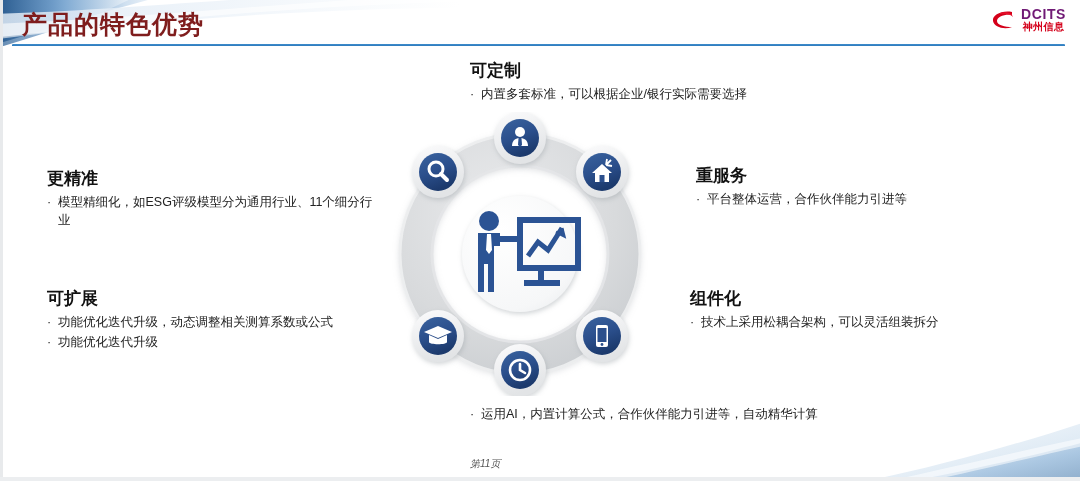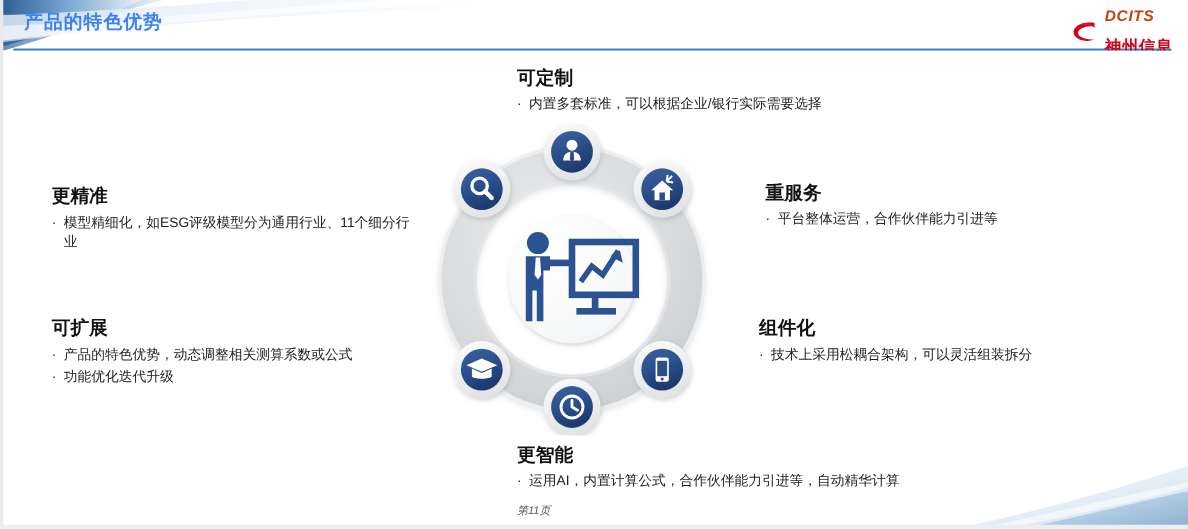--- a/index.html
+++ b/index.html
@@ -31,44 +31,44 @@
   
   .header {
     position: absolute; left: 0; top: 0; width: 1080px; height: 46px;
     overflow: hidden;
   }
   .header-swoosh {
     position: absolute; left: -10px; top: -6px; width: 470px; height: 56px;
   }
   .header-title {
     position: absolute; left: 22px; top: 8px;
-    font-size: 17px; font-weight: bold; letter-spacing: 1px;
-    color: #3b82f6; white-space: nowrap;
+    font-size: 25px; font-weight: bold; letter-spacing: 1px;
+    color: #7f1d1d; white-space: nowrap;
     z-index: 4;
   }
   .header-rule {
     position: absolute; left: 12px; top: 44px; width: 1053px; height: 3px;
     background: linear-gradient(to bottom, #3f8dcc 0%, #2f7cbe 60%, #1f5f97 100%);
     border-radius: 1px;
   }
 
   
   .logo {
     position: absolute; right: 14px; top: 7px;
     display: flex; align-items: center; gap: 5px; z-index: 5;
   }
   .logo-mark { width: 26px; height: 24px; }
   .logo-text { line-height: 1; }
   .logo-name {
-    font-size: 14px; font-weight: bold; font-style: italic;
-    color: #c2410c; letter-spacing: 0.6px;
+    font-size: 14px; font-weight: bold; 
+    color: #701a75; letter-spacing: 0.6px;
   }
   .logo-sub {
-    font-size: 15px; font-weight: bold; color: #d4001a;
-    letter-spacing: 0.4px; margin-top: 14px; text-align: center;
+    font-size: 10px; font-weight: bold; color: #d4001a;
+    letter-spacing: 0.4px; margin-top: 1px; text-align: center;
   }
 
   
   .footer-swoosh {
     position: absolute; right: -8px; bottom: -4px; width: 240px; height: 70px;
   }
 
   
   .block { position: absolute; }
   .block-title {
@@ -289,38 +289,37 @@
     <div class="bullet">
       <span class="bullet-dot">·</span>
       <span class="bullet-text">平台整体运营，合作伙伴能力引进等</span>
     </div>
   </div>
 
   <div class="block blk-extensible">
     <div class="block-title">可扩展</div>
     <div class="bullet">
       <span class="bullet-dot">·</span>
-      <span class="bullet-text">产品的特色优势，动态调整相关测算系数或公式</span>
+      <span class="bullet-text">功能优化迭代升级，动态调整相关测算系数或公式</span>
     </div>
     <div class="bullet">
       <span class="bullet-dot">·</span>
       <span class="bullet-text">功能优化迭代升级</span>
     </div>
   </div>
 
   <div class="block blk-modular">
     <div class="block-title">组件化</div>
     <div class="bullet">
       <span class="bullet-dot">·</span>
       <span class="bullet-text">技术上采用松耦合架构，可以灵活组装拆分</span>
     </div>
   </div>
 
   <div class="block blk-intelligent">
-    <div class="block-title">更智能</div>
     <div class="bullet">
       <span class="bullet-dot">·</span>
       <span class="bullet-text">运用AI，内置计算公式，合作伙伴能力引进等，自动精华计算</span>
     </div>
   </div>
 
   <div class="page-number">第11页</div>
 
   <svg class="footer-swoosh" viewBox="0 0 240 70" preserveAspectRatio="none">
     <defs>

